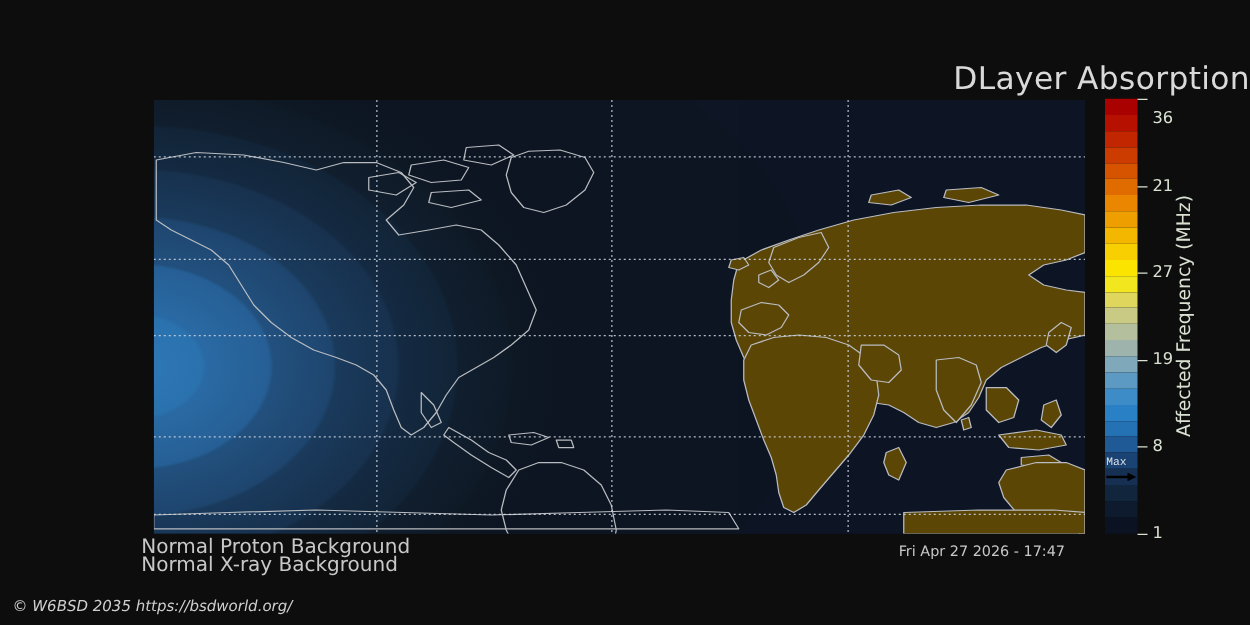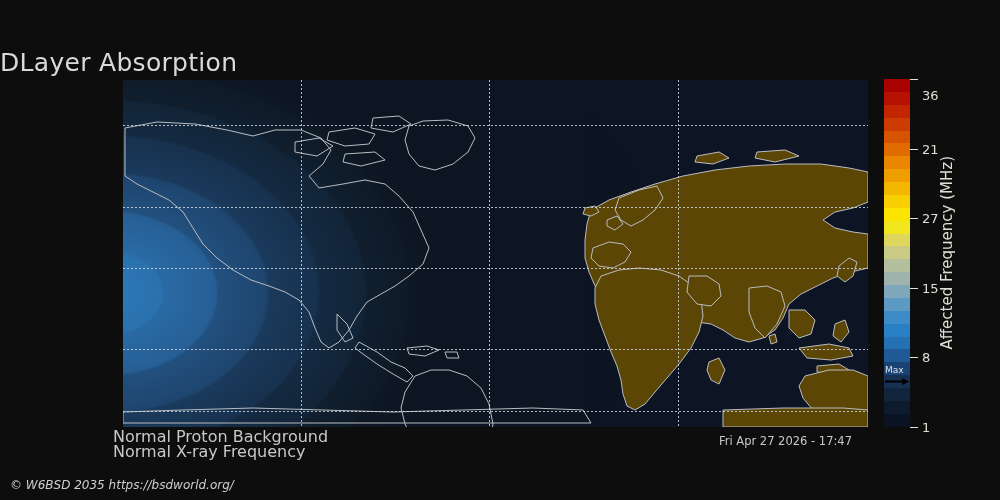--- a/index.html
+++ b/index.html
@@ -1,20 +1,20 @@
 <!DOCTYPE html>
 <html><head>
 <meta charset="utf-8">
 <style>
   html,body{margin:0;padding:0;background:#0d0d0d;}
   body{width:1000px;height:500px;overflow:hidden;
        font-family:"DejaVu Sans","Liberation Sans",sans-serif;}
   #root{position:relative;width:1000px;height:500px;background:#0d0d0d;}
 
-  .title{position:absolute;left:0;top:48px;width:1000px;text-align:left;
+  .title{position:absolute;left:0;top:48px;width:1000px;text-align:right;
          color:#d9d9d9;font-size:25px;letter-spacing:.3px;}
 
   
   .map-wrap{position:absolute;left:123px;top:80px;width:745px;height:347px;
             background:#0e1626;overflow:hidden;}
   .map-svg{position:absolute;left:0;top:0;width:745px;height:347px;display:block;}
 
   
   .grid-h,.grid-v{position:absolute;pointer-events:none;}
   .grid-h{left:0;width:745px;height:1px;
@@ -32,21 +32,21 @@
   .cb-lab{position:absolute;left:12px;color:#d9e2d2;font-size:13px;
           transform:translateY(-50%);white-space:nowrap;}
   .cb-axis-label{position:absolute;left:935px;top:79px;height:348px;width:24px;
      color:#d9e2d2;font-size:15px;display:flex;align-items:center;
      justify-content:center;}
   .cb-axis-label span{writing-mode:vertical-rl;transform:rotate(180deg);
      white-space:nowrap;}
 
   .maxbox{position:absolute;left:884px;top:366px;width:26px;height:22px;}
   .maxbox .mtxt{position:absolute;left:1px;top:-1px;color:#dfe4ea;font-size:9px;
-                line-height:10px;}
+                line-height:10px;font-family:Liberation Mono, monospace;}
   .maxbox .marrow{position:absolute;left:1px;top:12px;width:24px;height:7px;}
 
   
   .status{position:absolute;left:113px;top:429px;color:#c8c8c8;font-size:16px;
           line-height:15px;}
   .stamp{position:absolute;left:0;top:434px;width:852px;text-align:right;
          color:#c8c8c8;font-size:11.5px;}
   .credit{position:absolute;left:10px;top:478px;color:#cfcfcf;font-size:12px;
           font-style:italic;}
 </style>
@@ -214,21 +214,21 @@
       <div class="cbar-seg" style="height: 12.8889px; background: rgb(17, 37, 61);"></div>
       <div class="cbar-seg" style="height: 12.8889px; background: rgb(14, 27, 46);"></div>
       <div class="cbar-seg" style="height: 12.8889px; background: rgb(11, 19, 34);"></div>
     </div>
   <div class="cb-ticks" id="cbticks">
       <div class="cb-tick" style="top: 348px;"></div>
       <div class="cb-lab" style="top: 348px;">1</div>
       <div class="cb-tick" style="top: 278.4px;"></div>
       <div class="cb-lab" style="top: 278.4px;">8</div>
       <div class="cb-tick" style="top: 208.8px;"></div>
-      <div class="cb-lab" style="top: 208.8px;">15</div>
+      <div class="cb-lab" style="top: 208.8px;">19</div>
       <div class="cb-tick" style="top: 139.2px;"></div>
       <div class="cb-lab" style="top: 139.2px;">27</div>
       <div class="cb-tick" style="top: 69.6px;"></div>
       <div class="cb-lab" style="top: 69.6px;">21</div>
       <div class="cb-tick" style="top: 0px;"></div>
       <div class="cb-lab" style="top: 16px;">36</div>
     </div>
 
   <div class="maxbox">
     <div class="mtxt">Max</div>
@@ -237,18 +237,18 @@
       <polygon points="17,0 24,3.5 17,7" fill="#000"></polygon>
     </svg>
   </div>
 
   <div class="cb-axis-label">
     <span>Affected Frequency (MHz)</span>
   </div>
 
   <div class="status">
     <div>Normal Proton Background</div>
-    <div>Normal X-ray Frequency</div>
+    <div>Normal X-ray Background</div>
   </div>
 
   <div class="stamp">Fri Apr 27 2026 - 17:47</div>
   <div class="credit">© W6BSD 2035 https://bsdworld.org/</div>
 </div>
 
 </body></html>

